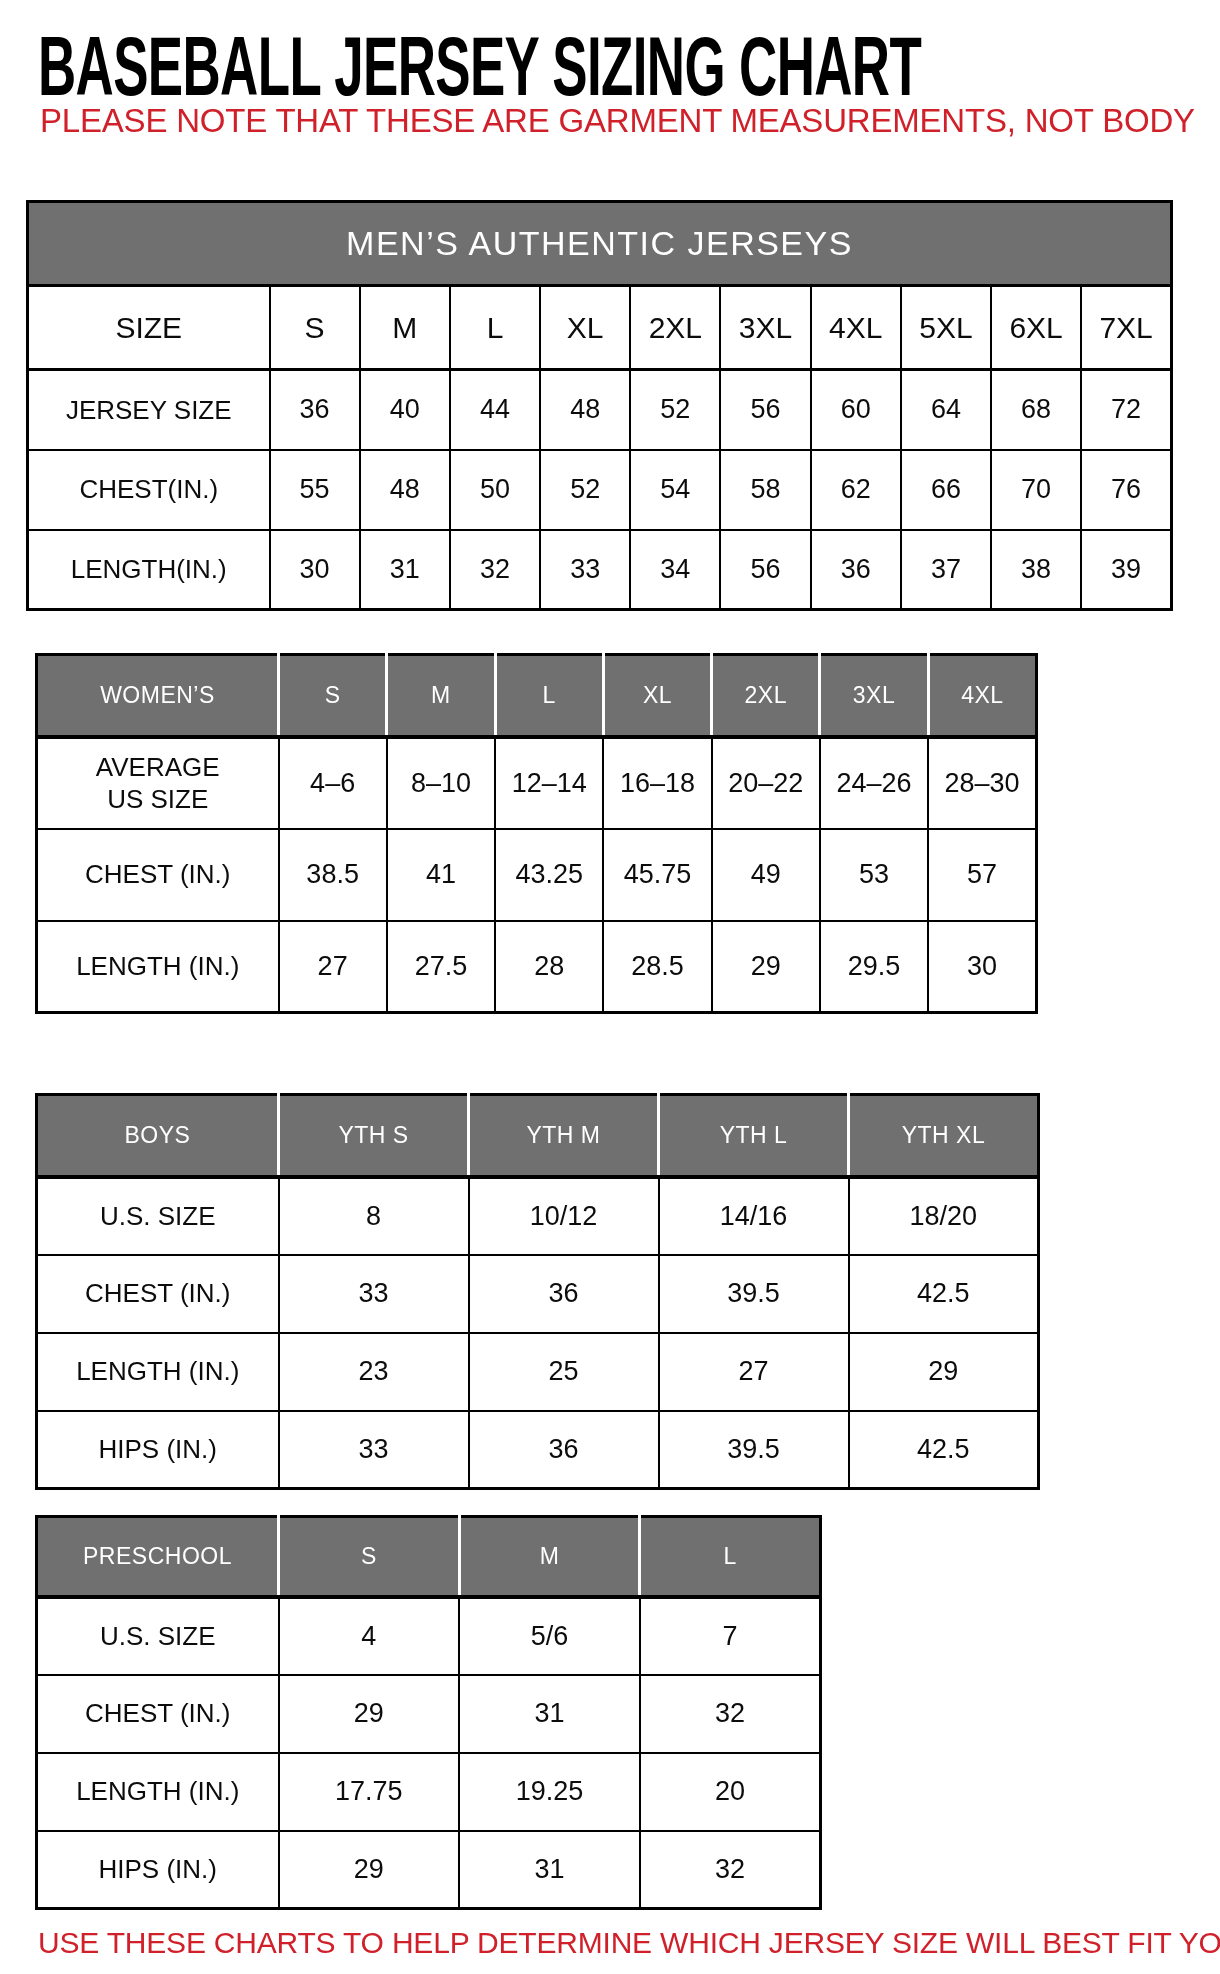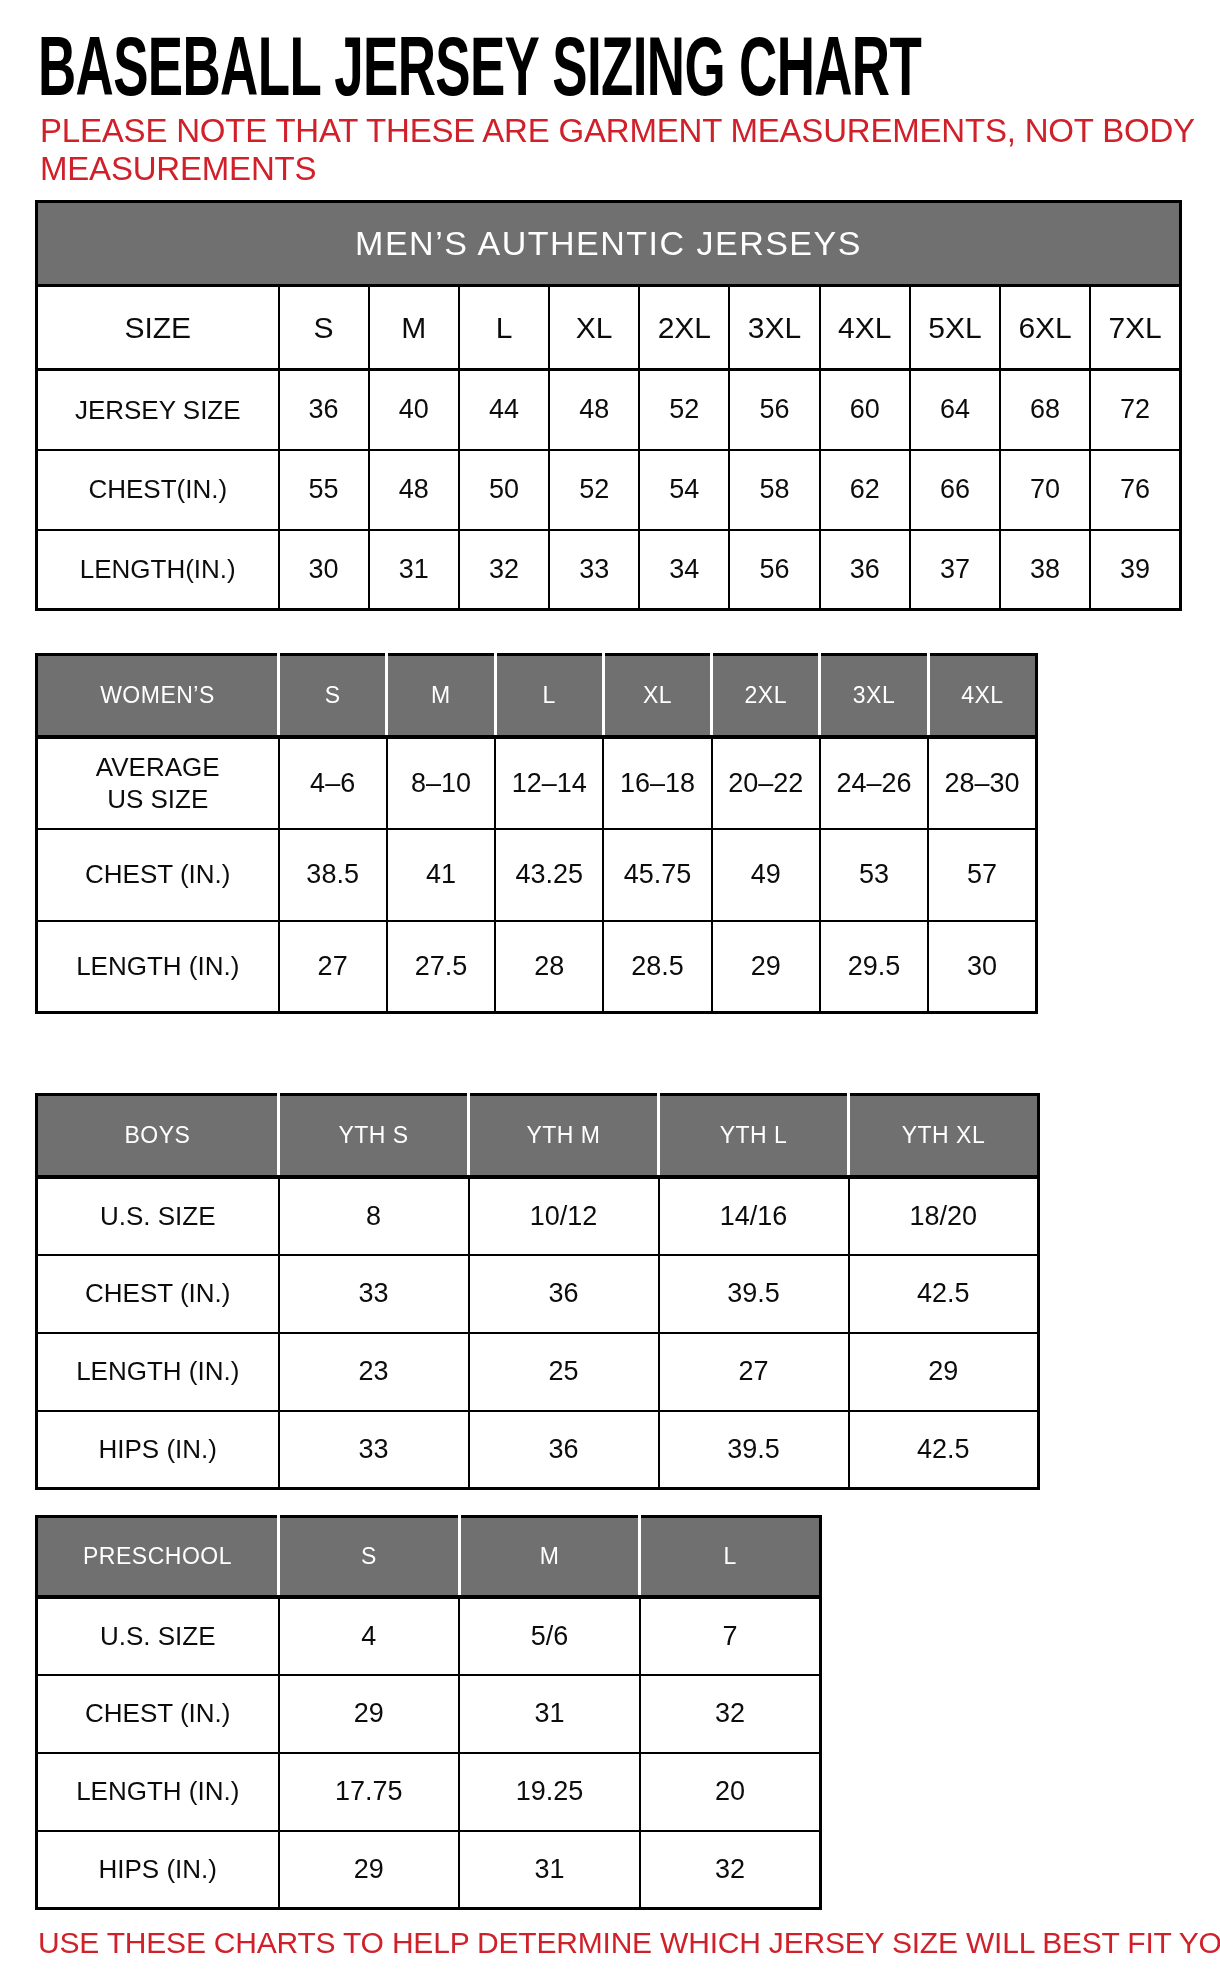--- a/index.html
+++ b/index.html
@@ -17,21 +17,21 @@
   }
   body{position:relative;}
 
   #title{
     position:absolute;left:38px;top:24px;
     font-size:84px;font-weight:700;letter-spacing:-1px;line-height:1;
     white-space:nowrap;color:#000;
     transform:scaleX(0.63);transform-origin:0 0;
   }
   #subtitle{
-    position:absolute;left:40px;top:112px;
+    position:absolute;left:40px;top:102px;
     font-size:33px;line-height:38px;color:var(--red);
     letter-spacing:-0.2px;
   }
   #footer{
     position:absolute;left:38px;top:1926px;
     font-size:30px;color:var(--red);white-space:nowrap;letter-spacing:-0.2px;
   }
 
   table{
     position:absolute;
@@ -48,21 +48,21 @@
   td{font-size:27px;}
 
   
   tr.hdr th{
     background:var(--gray);color:#fff;font-size:23px;
     border:0;border-bottom:4px solid #000;letter-spacing:0.5px;
   }
   tr.hdr th + th{border-left:3px solid #fff;}
 
   
-  #t-mens{left:35px;top:200px;width:1147px;}
+  #t-mens{left:26px;top:200px;width:1147px;}
   #t-mens tr{height:80px;}
   #t-mens tr.title-row{height:84px;}
   #t-mens tr.size-row{height:84px;padding-left:16px;}
   #t-mens td.band{
     background:var(--gray);color:#fff;
     font-size:34px;letter-spacing:1.5px;
     border-bottom:3px solid #000;
   }
   #t-mens tr.size-row th{
     background:#fff;color:var(--ink);
@@ -81,21 +81,20 @@
   #t-preschool tr{height:78px;}
   #t-preschool tr.hdr{height:80px;}
 </style>
 </head>
 <body>
 
 <div id="title">BASEBALL JERSEY SIZING CHART</div>
 
 <div id="subtitle">
   <div>PLEASE NOTE THAT THESE ARE GARMENT MEASUREMENTS, NOT BODY</div>
-  <div>MEASUREMENTS</div>
 </div>
 
 <table id="t-mens">
   <colgroup>
       <col class="label-col">
       <col span="10">
     </colgroup>
   <thead>
     <tr class="title-row">
       <td class="band" colspan="11">MEN’S AUTHENTIC JERSEYS</td>

